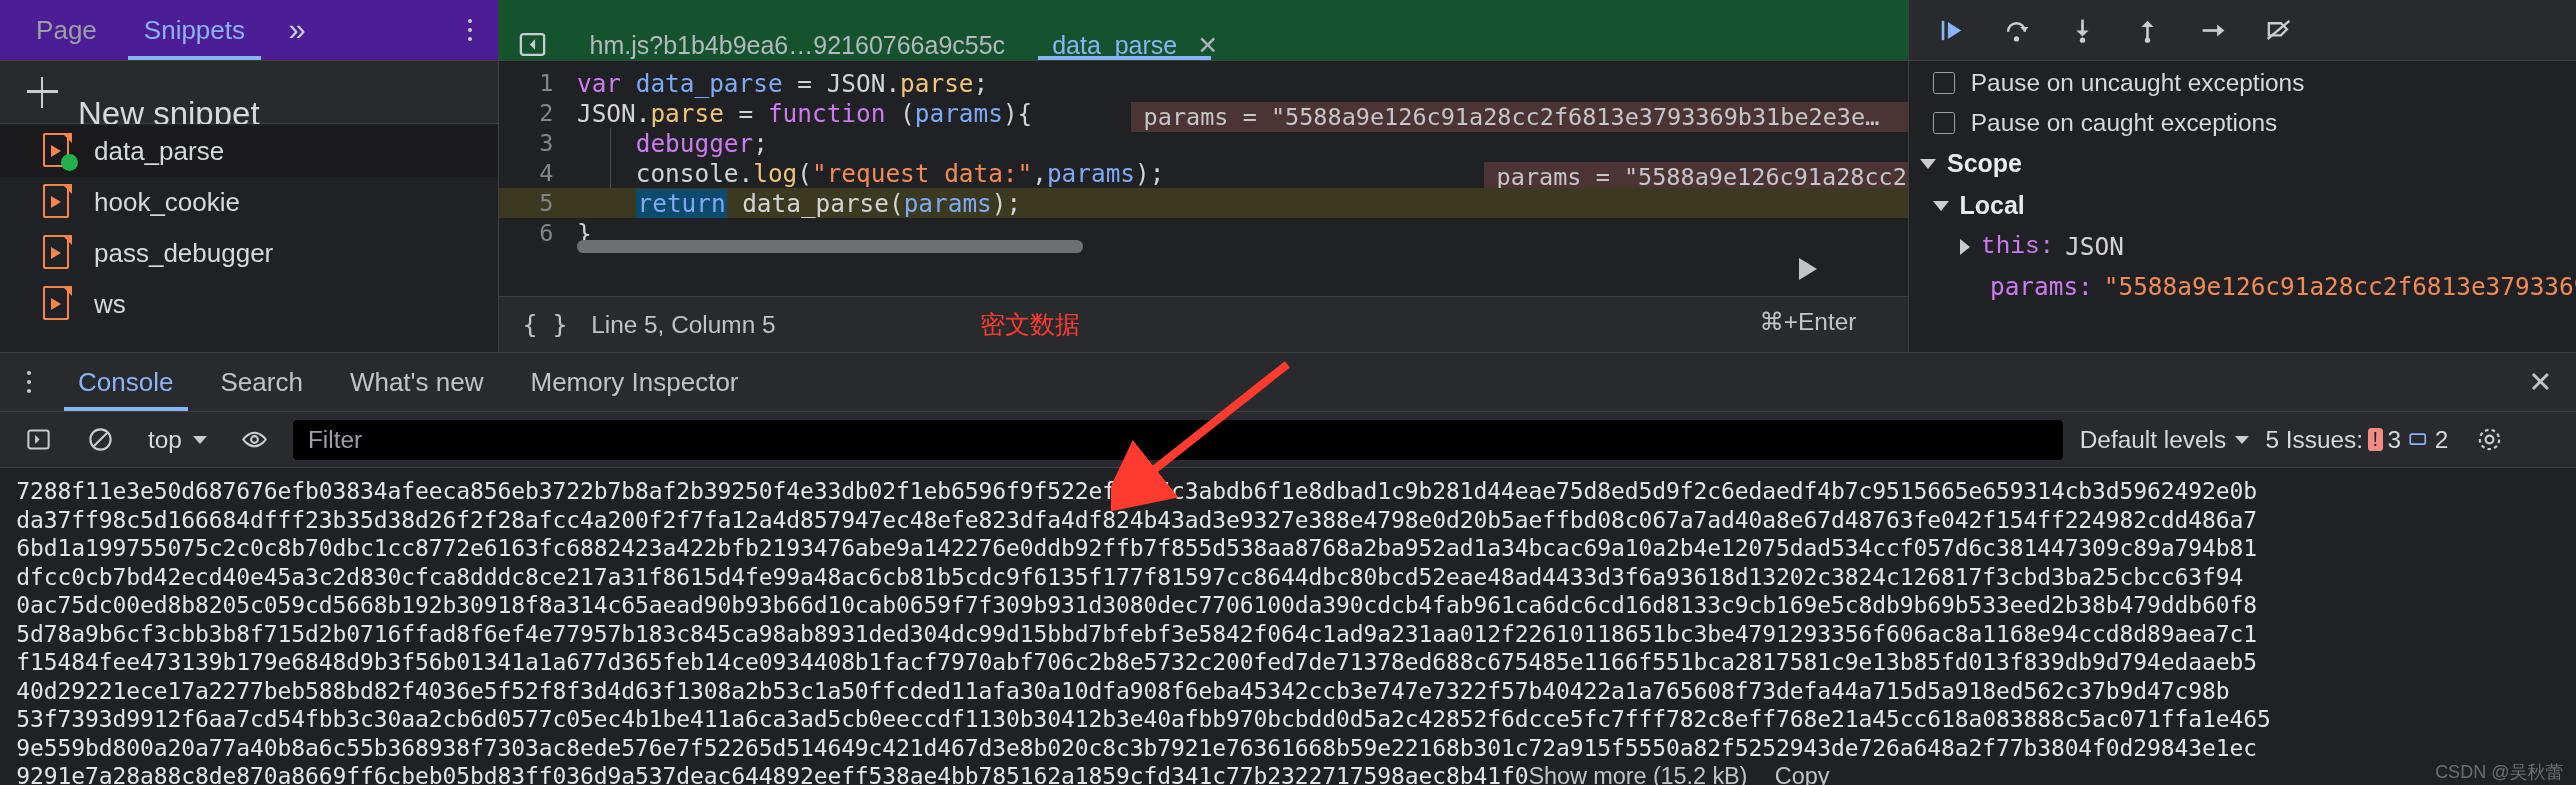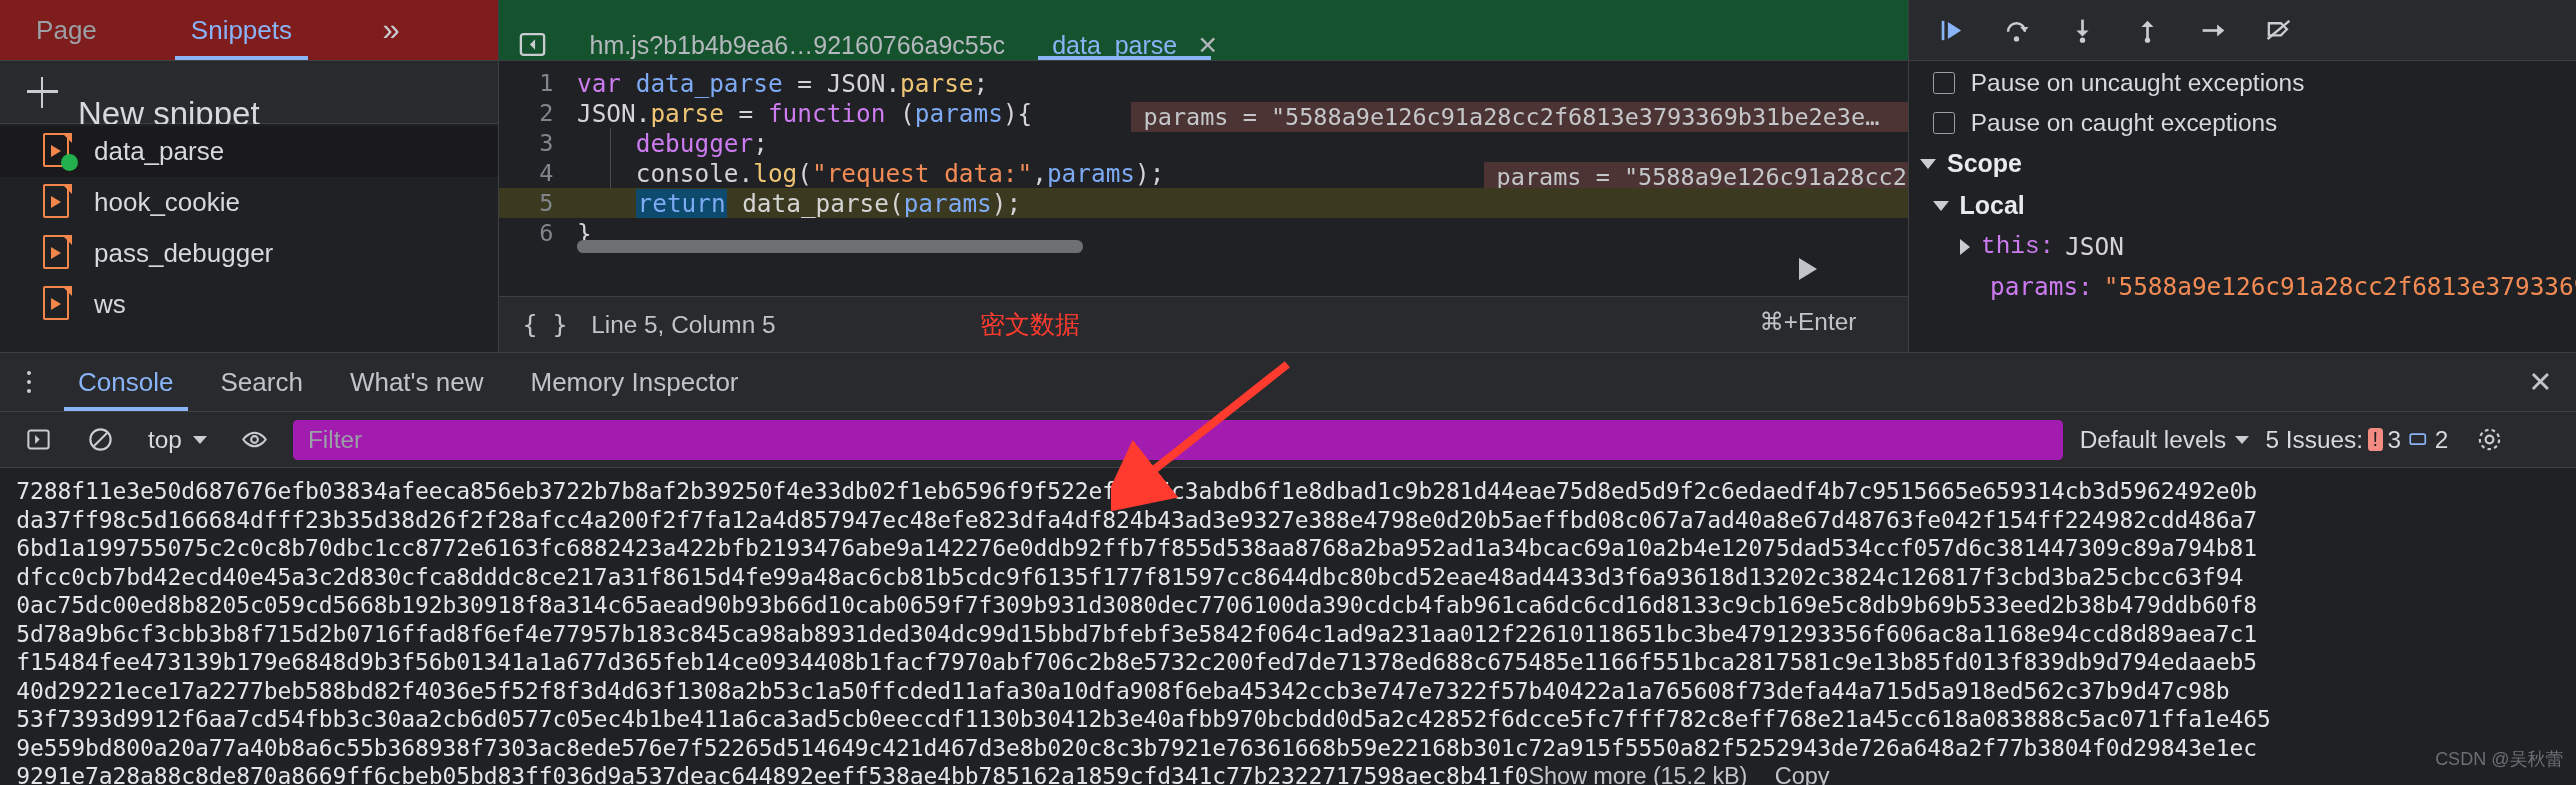--- a/index.html
+++ b/index.html
@@ -17,25 +17,24 @@
 
   
   .navigator {
     width: 499px; flex: 0 0 499px;
     background: #202124;
     border-right: 0.9px solid #3c4043;
     display: flex; flex-direction: column;
   }
   .nav-tabbar {
     height: 61px; flex: 0 0 61px;
-    background: #7f1d1d;
+    background: #4c1d95;
     display: flex; align-items: stretch;
     border-bottom: 0.9px solid #3c4043;
     padding-left: 12.6px;
-    gap: 47px;
   }
   .nav-tab {
     display: flex; align-items: center; padding: 0 23.5px;
     font-size: 26px; color: #9aa0a6; cursor: pointer;
     position: relative;
   }
   .nav-tab.active { color: #8ab4f8; }
   .nav-tab.active::after {
     content: ""; position: absolute; left: 7.2px; right: 7.2px; bottom: 0;
     height: 4.5px; background: #8ab4f8;
@@ -243,21 +242,21 @@
 
   .console-filterbar {
     height: 56px; flex: 0 0 56px; background: #292a2d;
     border-bottom: 0.9px solid #3c4043;
     display: flex; align-items: center; gap: 16.3px; padding: 0 16.3px;
   }
   .fb-btn { width: 45px; height: 40px; display: flex; align-items: center; justify-content: center; cursor: pointer; }
   .ctx-sel { display: flex; align-items: center; gap: 11px; font-size: 24.4px; color: #d6d9dd; cursor: pointer; padding: 0 9px; }
   .caret-d { width: 0; height: 0; border-left: 7.2px solid transparent; border-right: 7.2px solid transparent; border-top: 8.1px solid #c9ccd0; }
   .filter-input {
-    flex: 1 1 auto; height: 40px; background: #a21caf; border: none; border-radius: 4.5px;
+    flex: 1 1 auto; height: 40px; background: #000000; border: none; border-radius: 4.5px;
     color: #d6d9dd; font-size: 24.4px; padding: 0 14.5px; font-family: "Liberation Sans", sans-serif;
     max-width: 1770px;
   }
   .filter-input::placeholder { color: #9aa0a6; }
   .levels { display: flex; align-items: center; gap: 9px; font-size: 24.4px; color: #d6d9dd; cursor: pointer; }
   .issues { display: flex; align-items: center; gap: 5px; font-size: 24.4px; color: #d6d9dd; cursor: pointer; }
   .badge-err { background: #f28b82; color: #202124; border-radius: 3.6px; padding: 0 4.5px; font-size: 20px; line-height: 23.5px; }
   .badge-cnt { font-size: 24.4px; color: #d6d9dd; }
   .gear { width: 49px; height: 42px; display: flex; align-items: center; justify-content: center; cursor: pointer; }
 
@@ -266,21 +265,21 @@
     padding: 9px 0 0 16.3px;
     font-family: "DejaVu Sans Mono", monospace;
     font-size: 23px; line-height: 28.5px;
     color: #e3e5e8; white-space: pre; letter-spacing: -0.1px;
   }
   .show-more {
     display: inline; color: #c0c4c8; font-family: "Liberation Sans", sans-serif; font-size: 23.5px;
   }
   .copy-link { color: #c0c4c8; font-family: "Liberation Sans", sans-serif; font-size: 23.5px; }
   .watermark {
-    position: absolute; right: 12.6px; bottom: 14px;
+    position: absolute; right: 12.6px; bottom: 1px;
     font-size: 18px; color: #6b6f73; font-family: "Liberation Sans", sans-serif;
   }
 
   
   .arrow-svg { position: absolute; pointer-events: none; }
 </style>
 </head>
 <body>
 
 <div class="app">

